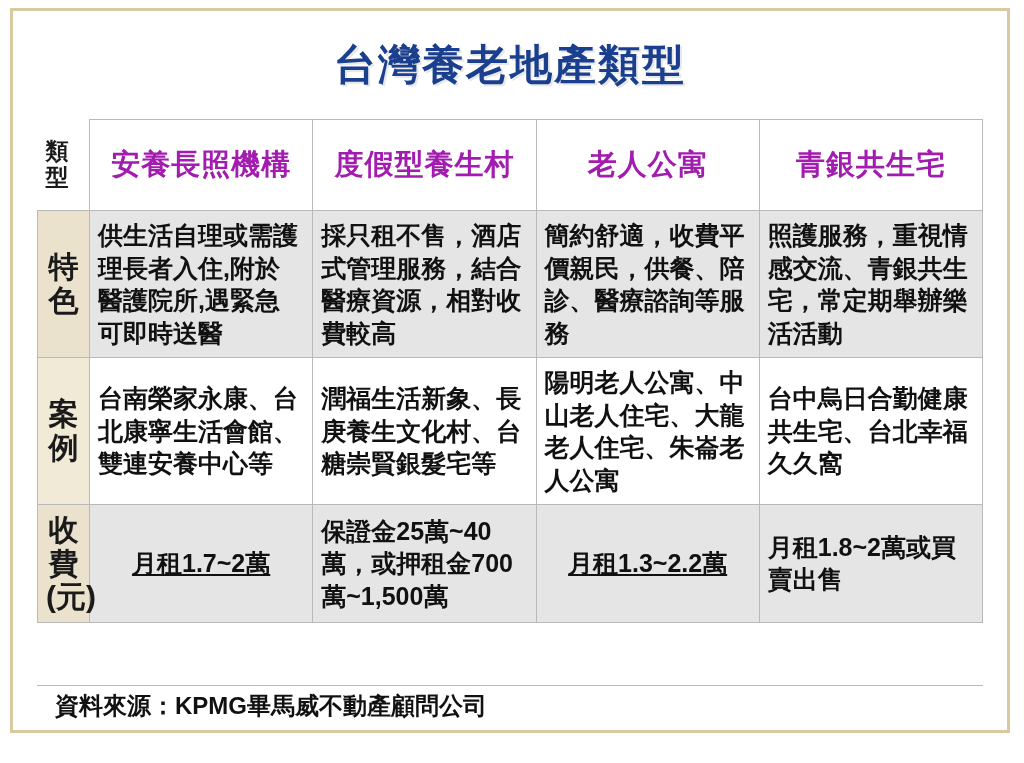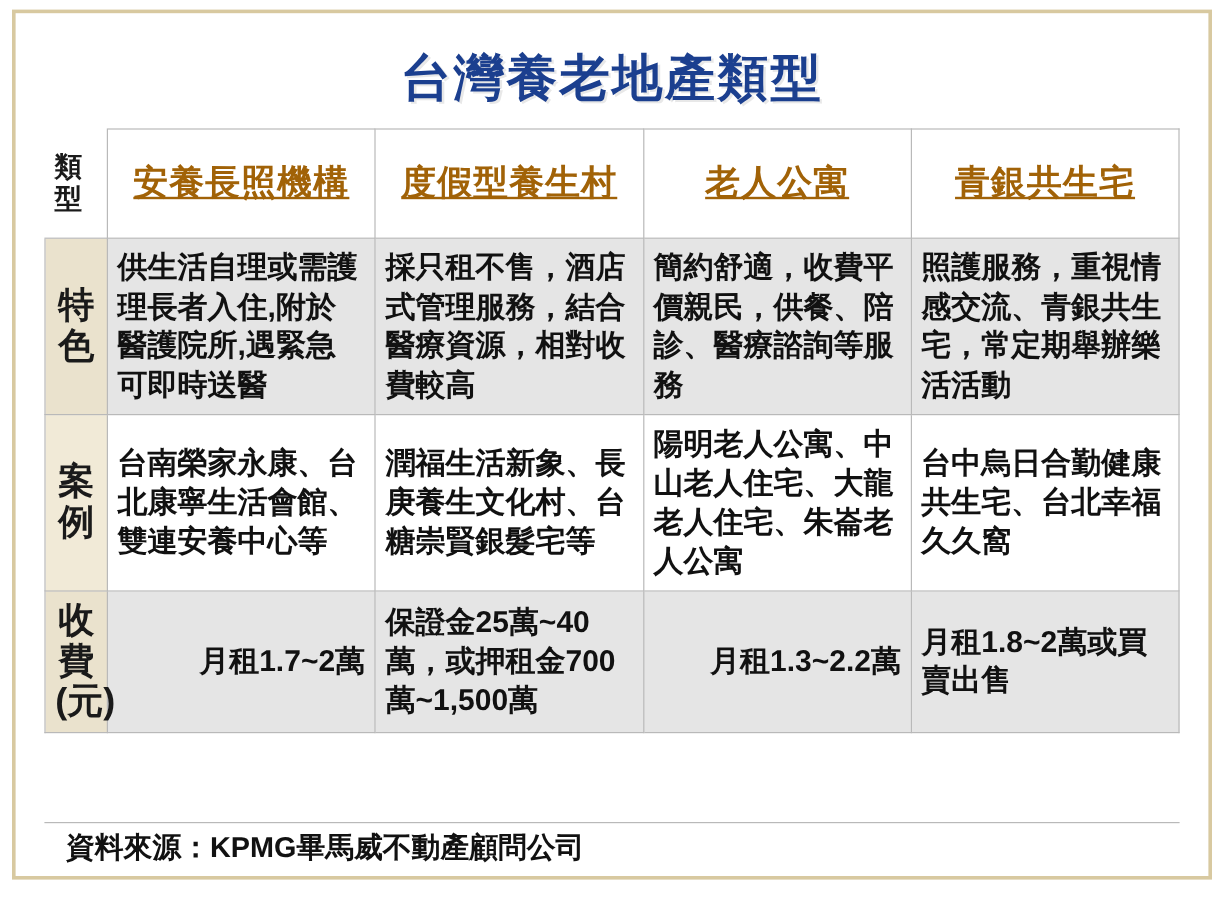--- a/index.html
+++ b/index.html
@@ -39,21 +39,21 @@
     font-size: 42px;
     font-weight: bold;
     color: #1b3f8f;
     letter-spacing: 2px;
     text-shadow: 2px 2px 0 #e8e8e8;
   }
   .table-wrap {
     position: absolute;
     left: 24px;
     right: 24px;
-    top: 96px;
+    top: 108px;
   }
   table.grid {
     width: 100%;
     border-collapse: collapse;
     table-layout: fixed;
   }
   table.grid td, table.grid th {
     border: 1px solid #b9b9b9;
     vertical-align: middle;
     padding: 8px 8px;
@@ -74,36 +74,36 @@
     border-left: none !important;
     text-align: left;
     font-size: 23px;
     line-height: 1.1;
     color: #1a1a1a;
     padding: 6px 4px;
   }
   th.colhead {
     background: #ffffff;
     font-size: 29px;
-    color: #a16207;
+    color: #a21caf;
     height: 74px;
     letter-spacing: 1px;
-    text-decoration: underline;
   }
   td.cell {
     font-size: 25px;
     line-height: 1.30;
     color: #111111;
     letter-spacing: 0px;
   }
   tr.band td.cell { background: #e5e5e5; }
   tr.band td.rowhead { background: #eae2cd; }
   tr.plain td.cell { background: #ffffff; }
   td.cell.center {
-    text-align: right;
+    text-align: center;
+    text-decoration: underline;
   }
   .source {
     position: absolute;
     left: 26px;
     bottom: 8px;
     font-size: 24px;
     font-weight: bold;
     color: #111111;
     margin-left: 16px;
   }

